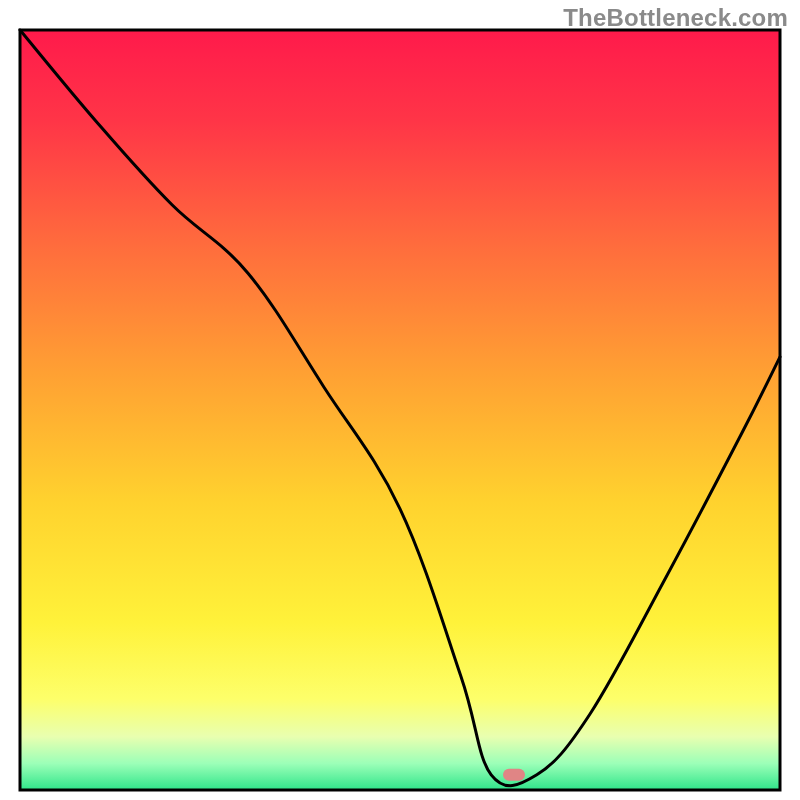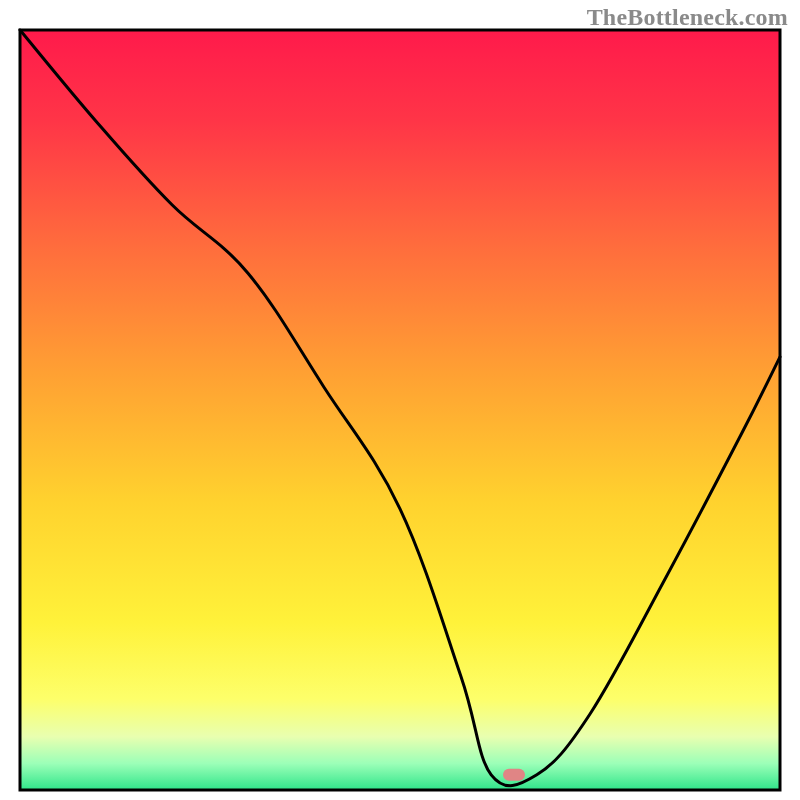--- a/index.html
+++ b/index.html
@@ -7,21 +7,20 @@
     padding: 0;
     width: 800px;
     height: 800px;
     background: #ffffff;
     font-family: Arial, Helvetica, sans-serif;
   }
   .container {
     position: relative;
     width: 800px;
     height: 800px;
-    font-family: Liberation Serif, serif;
   }
   .watermark {
     position: absolute;
     top: 4px;
     right: 12px;
     font-size: 24px;
     font-weight: 600;
     color: #8a8a8a;
     letter-spacing: 0.2px;
   }

